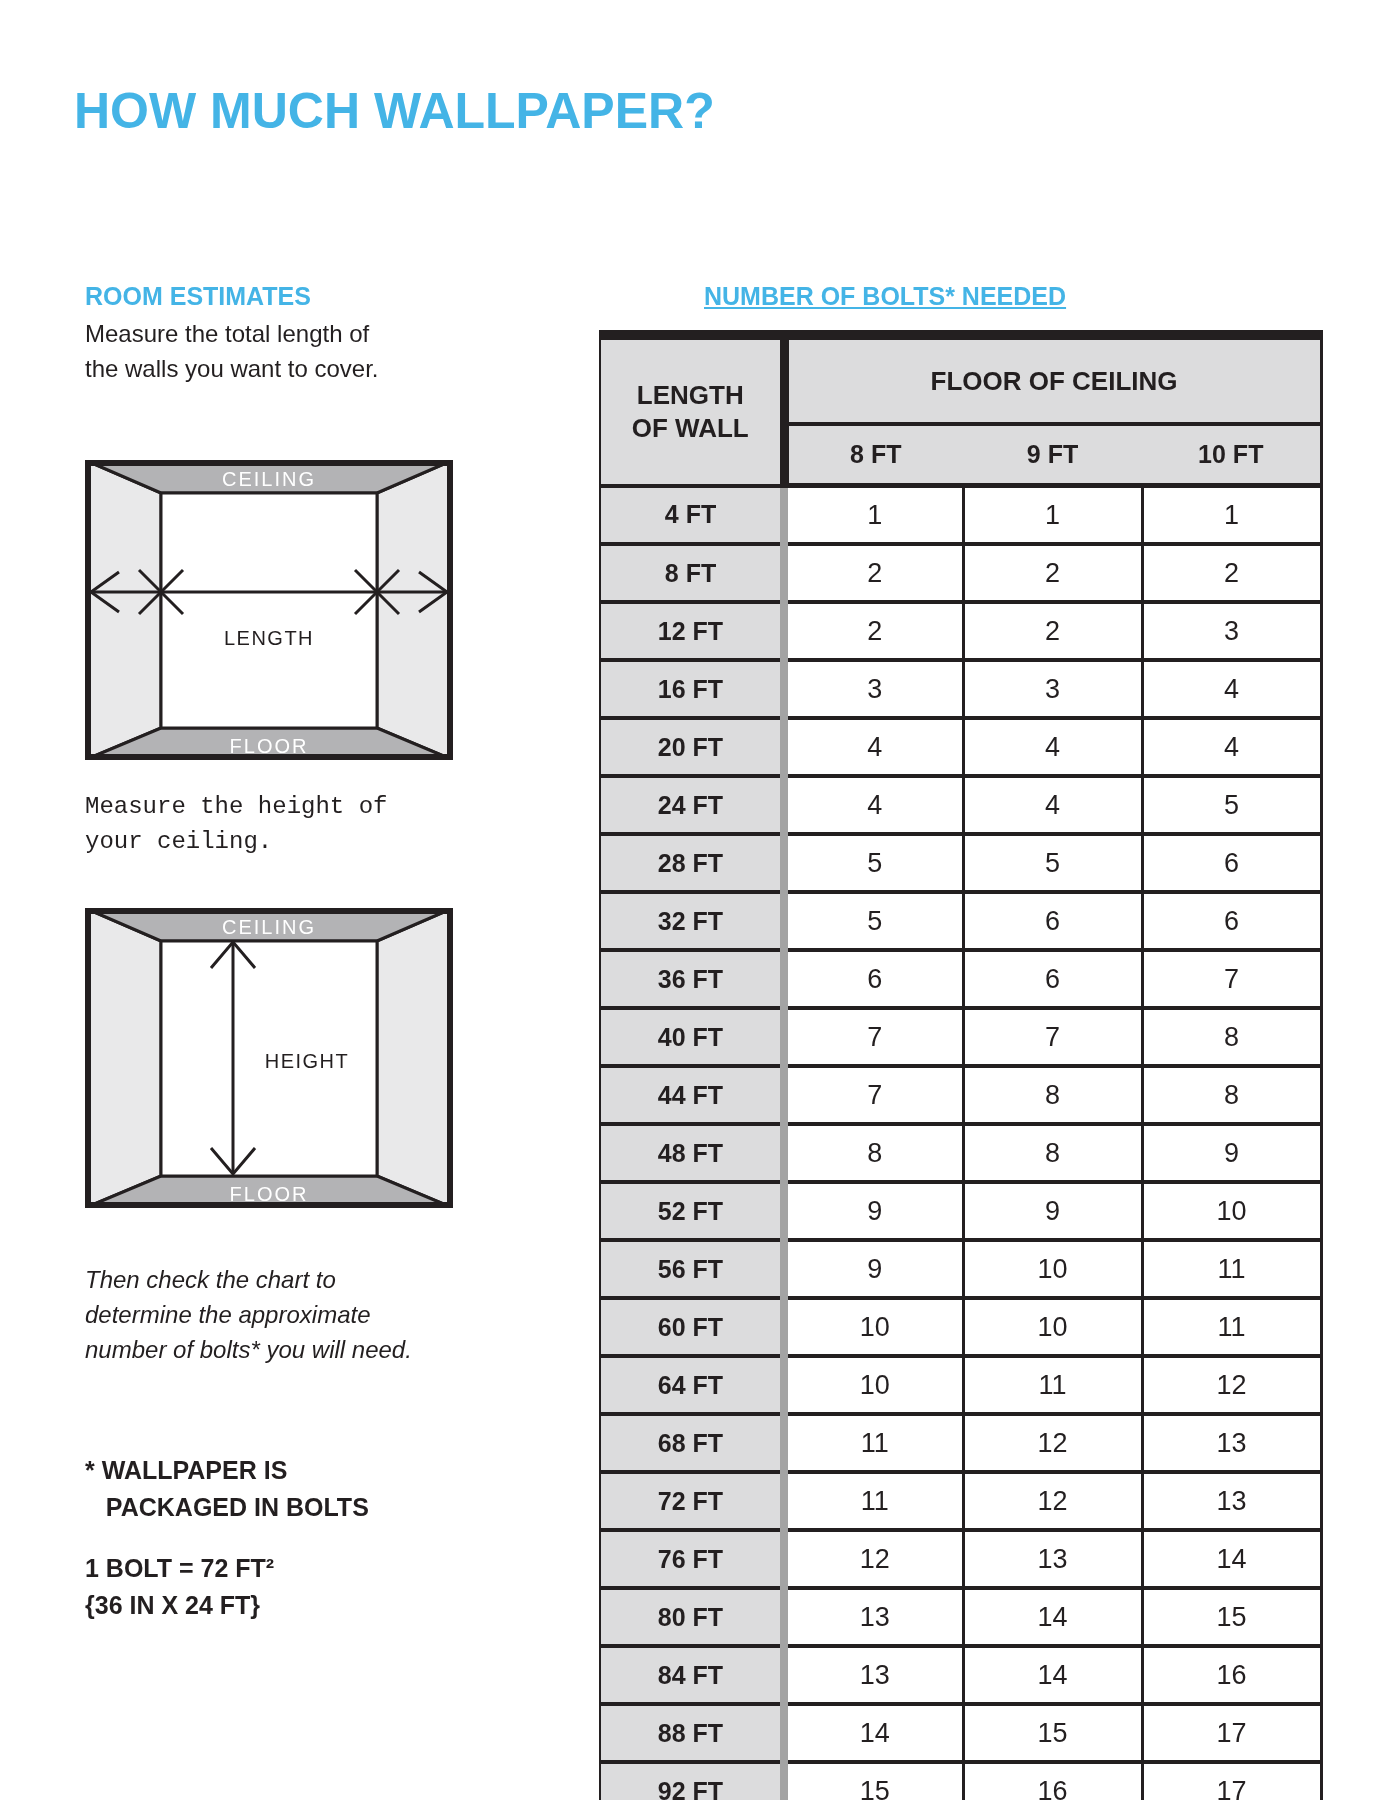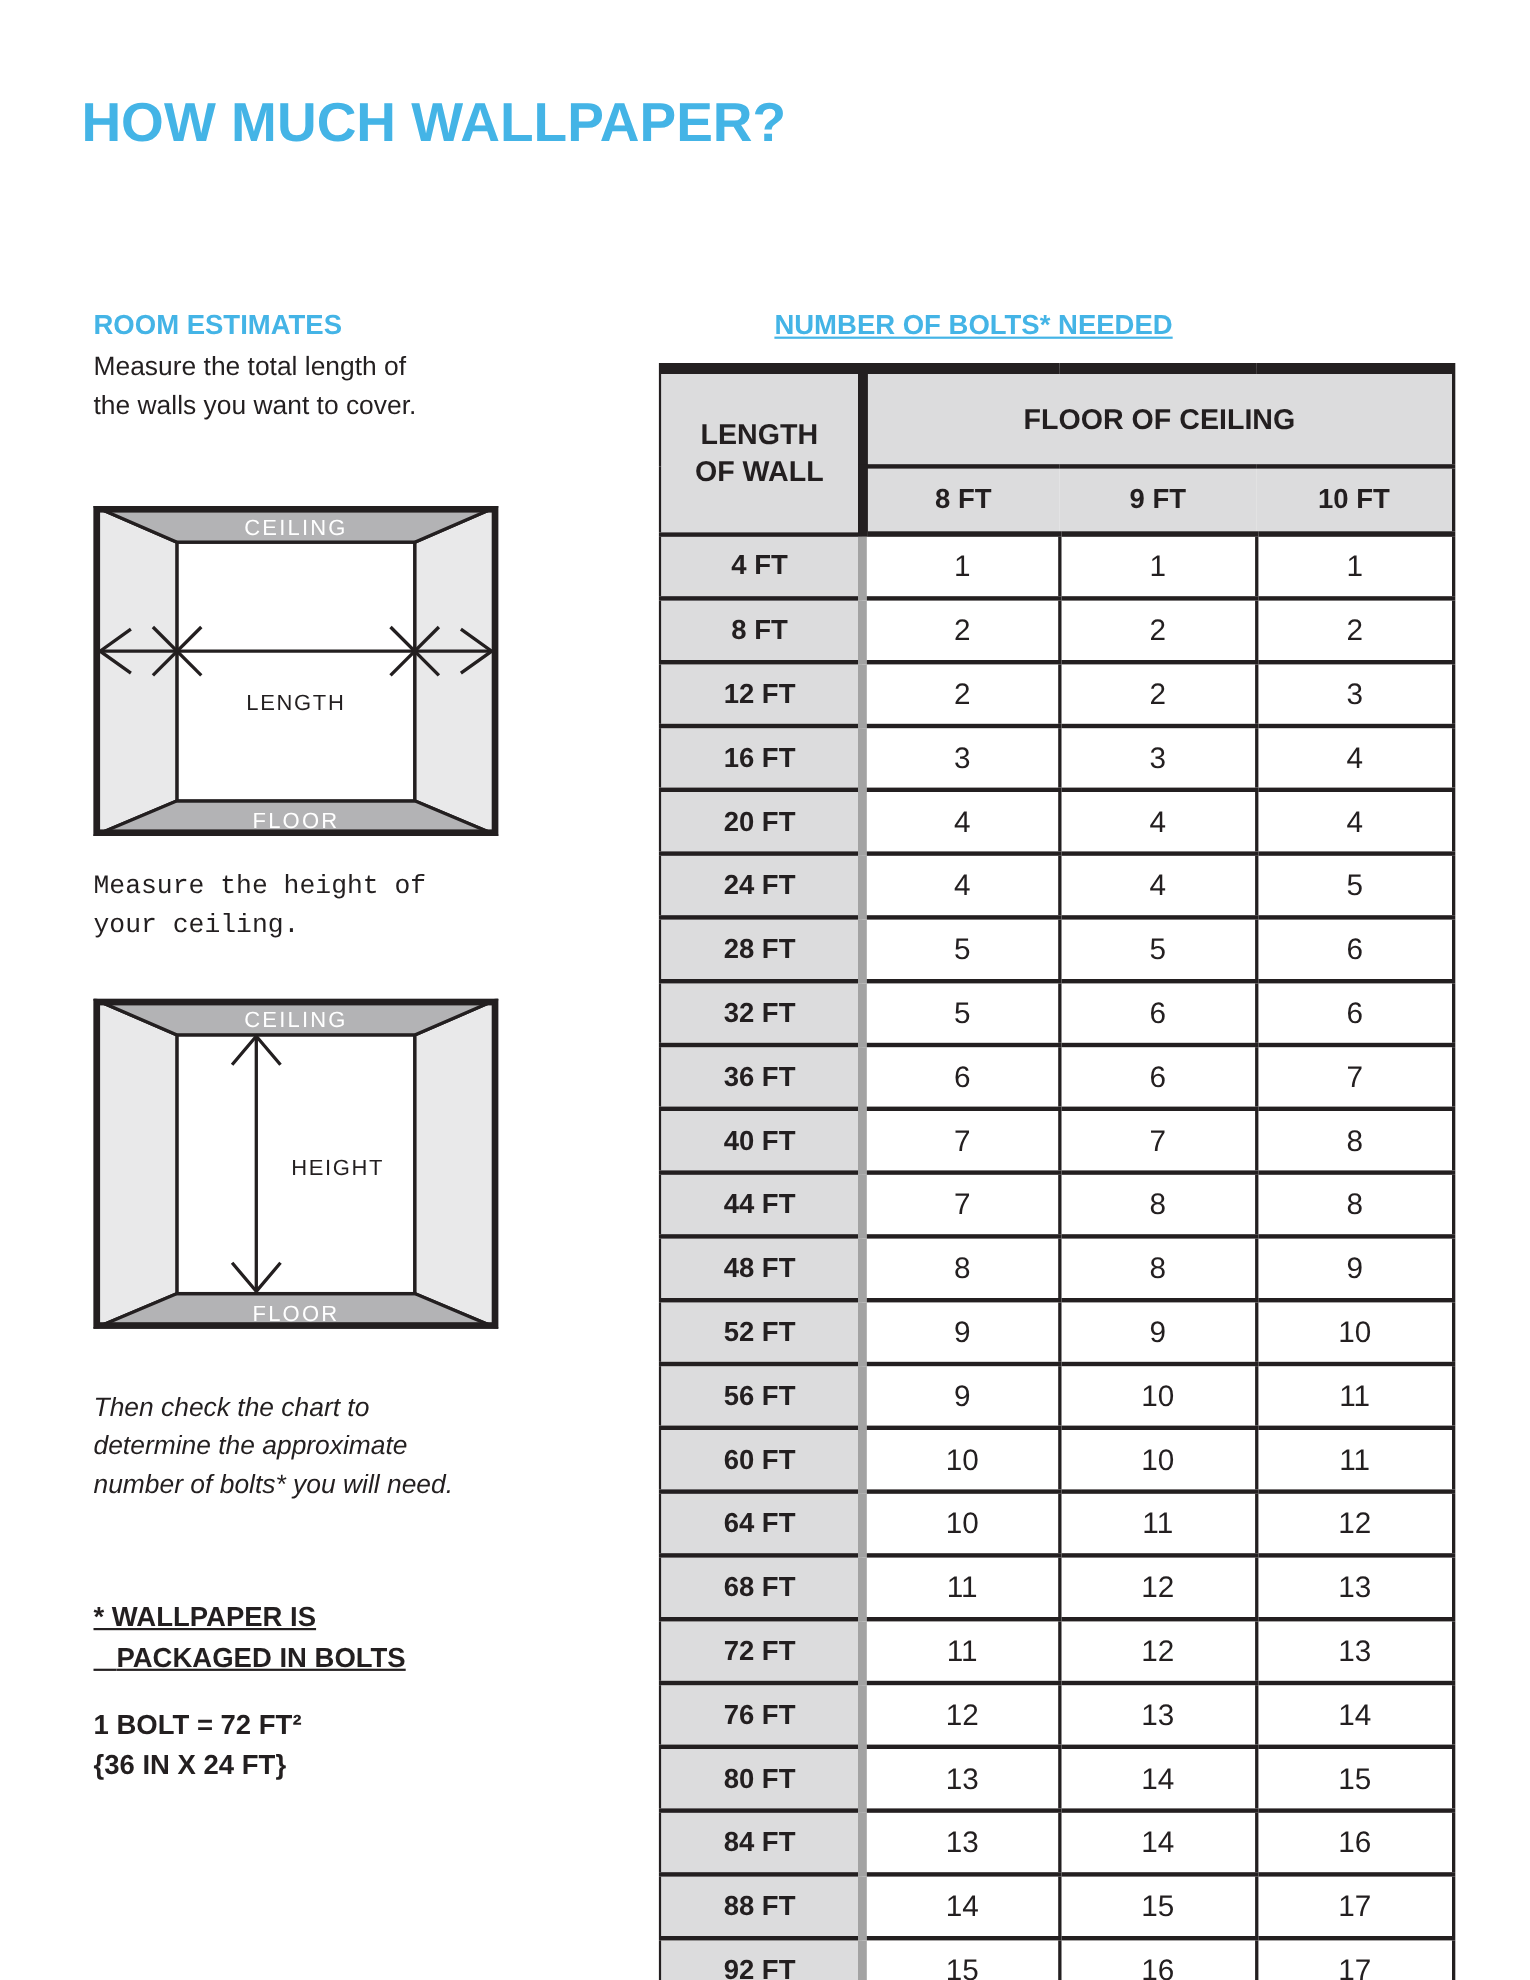--- a/index.html
+++ b/index.html
@@ -49,21 +49,20 @@
   .step2 { top: 769px; font-family: Liberation Mono, monospace; }
   .step3 { top: 1242px; font-style: italic; }
   .footnote {
     position: absolute;
     left: 85px;
     top: 1432px;
     font-size: 25px;
     line-height: 37px;
     font-weight: 700;
     white-space: pre-wrap;
-    text-decoration: underline;
   }
   .boltdef {
     position: absolute;
     left: 85px;
     top: 1530px;
     font-size: 25px;
     line-height: 37px;
     font-weight: 700;
     white-space: pre-wrap;
   }

